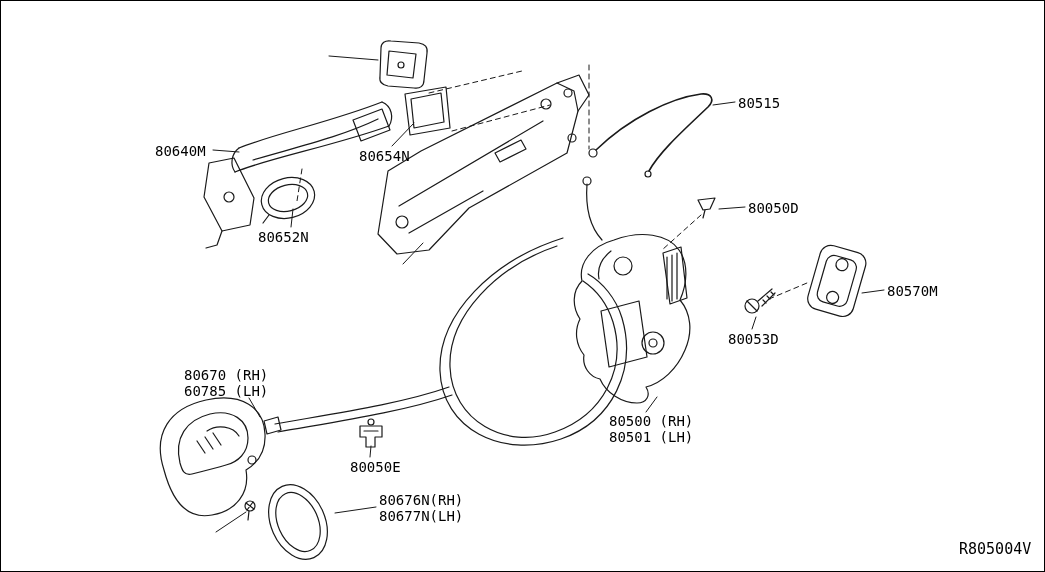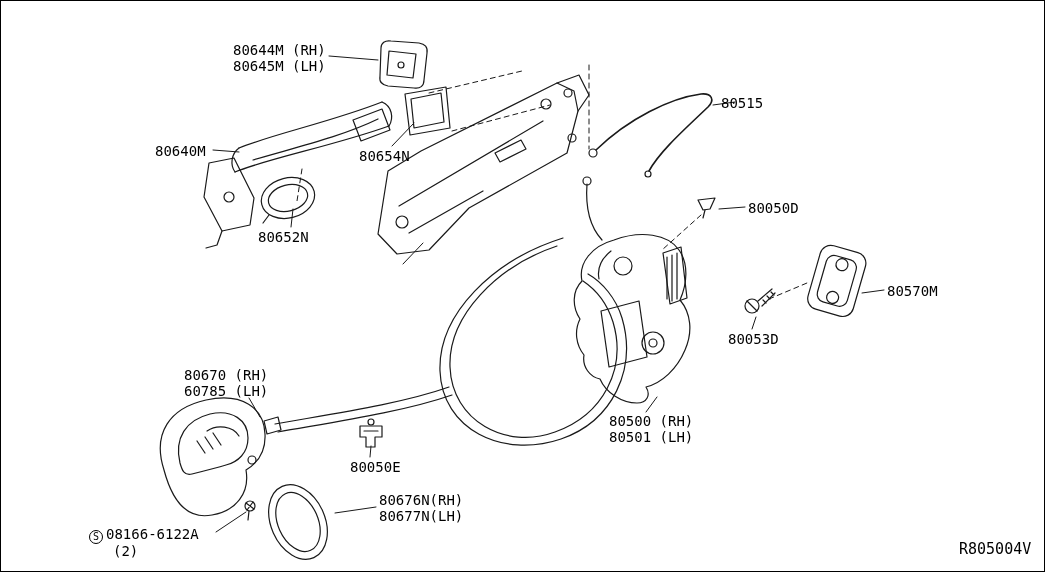--- a/index.html
+++ b/index.html
@@ -174,39 +174,35 @@
       <path d="M883,289 L861,292"></path>
       <path d="M751,328 L755,316"></path>
       <path d="M645,411 L656,396"></path>
       <path d="M248,397 L259,416"></path>
       <path d="M369,456 L370,445"></path>
       <path d="M375,506 L334,512"></path>
       <path d="M215,531 L245,511"></path>
     </g>
   </svg>
 
-  <div class="lbl" style="left:232px; top:41px" data-name="part-label-80644M-80645M">
-    <div data-name="part-number-rh">80644M (RH)</div>
-    <div data-name="part-number-lh">80645M (LH)</div>
-  </div>
 
   <div class="lbl" style="left:154px; top:142px" data-name="part-label-80640M">
     <div data-name="part-number">80640M</div>
   </div>
 
   <div class="lbl" style="left:358px; top:147px" data-name="part-label-80654N">
     <div data-name="part-number">80654N</div>
   </div>
 
   <div class="lbl" style="left:257px; top:228px" data-name="part-label-80652N">
     <div data-name="part-number">80652N</div>
   </div>
 
 
-  <div class="lbl" style="left:720px; top:94px" data-name="part-label-80515">
+  <div class="lbl" style="left:737px; top:94px" data-name="part-label-80515">
     <div data-name="part-number">80515</div>
   </div>
 
   <div class="lbl" style="left:747px; top:199px" data-name="part-label-80050D">
     <div data-name="part-number">80050D</div>
   </div>
 
   <div class="lbl" style="left:886px; top:282px" data-name="part-label-80570M">
     <div data-name="part-number">80570M</div>
   </div>
@@ -227,22 +223,16 @@
 
   <div class="lbl" style="left:349px; top:458px" data-name="part-label-80050E">
     <div data-name="part-number">80050E</div>
   </div>
 
   <div class="lbl" style="left:378px; top:491px" data-name="part-label-80676N-80677N">
     <div data-name="part-number-rh">80676N(RH)</div>
     <div data-name="part-number-lh">80677N(LH)</div>
   </div>
 
-  <div class="lbl" style="left:88px; top:525px" data-name="part-label-08166-6122A">
-    <div data-name="part-number-row">
-      <span class="circle-s" data-name="s-standard-part-badge">S</span><span data-name="part-number">08166-6122A</span>
-    </div>
-    <div class="indent" data-name="part-quantity">(2)</div>
-  </div>
 
   <div class="lbl ref" style="left:958px; top:540px" data-name="diagram-reference-code">R805004V</div>
 
 </div>
 
 </body></html>

